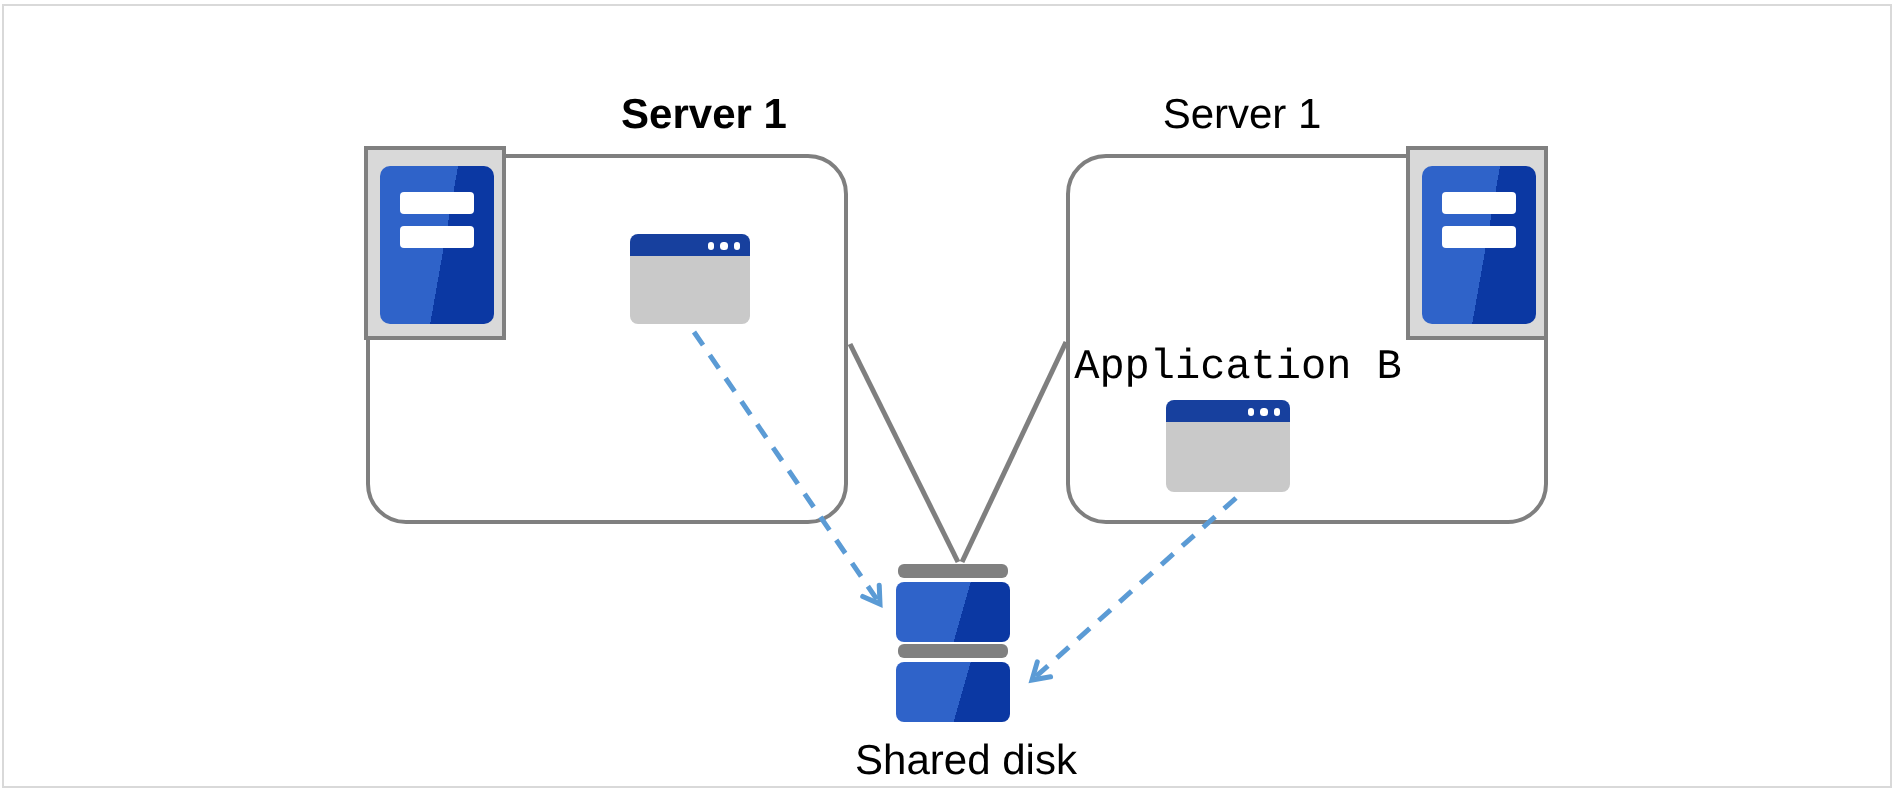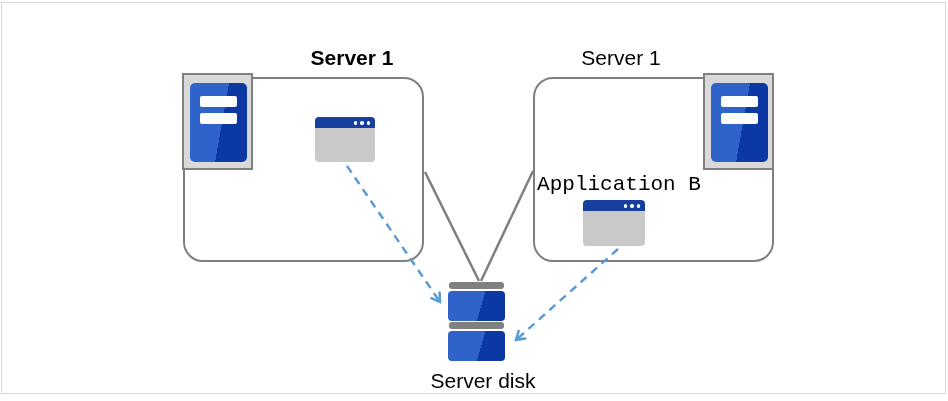--- a/index.html
+++ b/index.html
@@ -92,14 +92,14 @@
     </div>
     <div class="win-body"></div>
   </div>
 
   <div class="disk">
     <div class="dbar b1"></div>
     <div class="dbody y1"></div>
     <div class="dbar b2"></div>
     <div class="dbody y2"></div>
   </div>
-  <div class="label" style="left:483px;top:369px;">Server disk</div>
+  <div class="label" style="left:483px;top:369px;">Shared disk</div>
 </div>
 
 </body></html>

